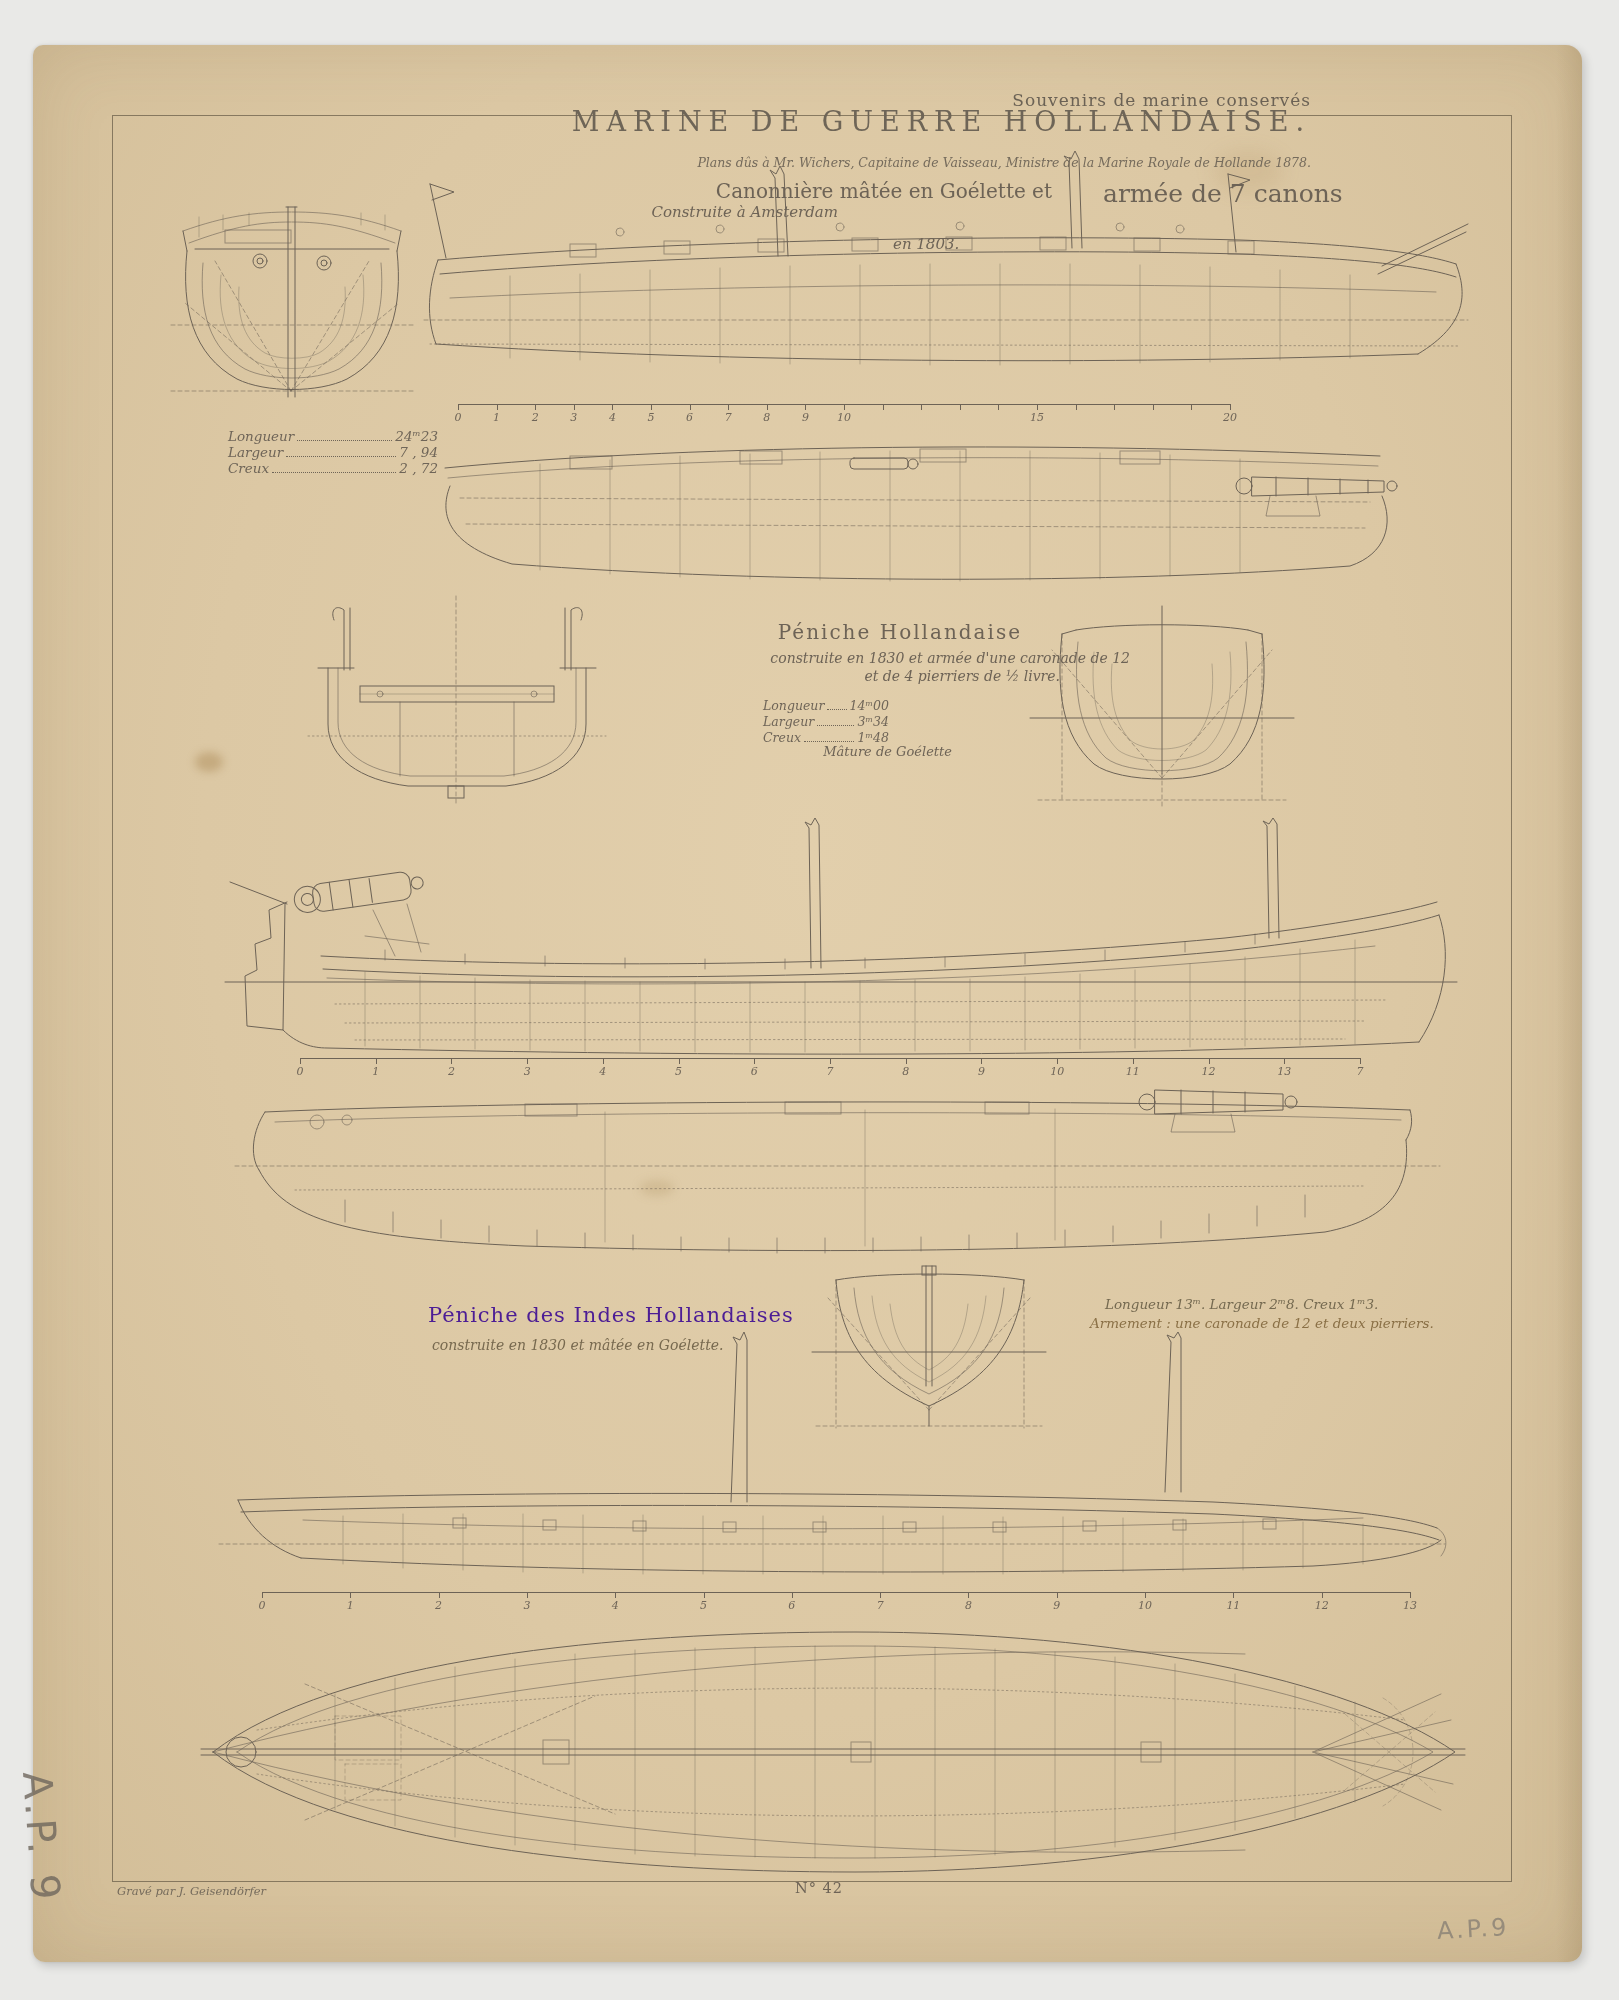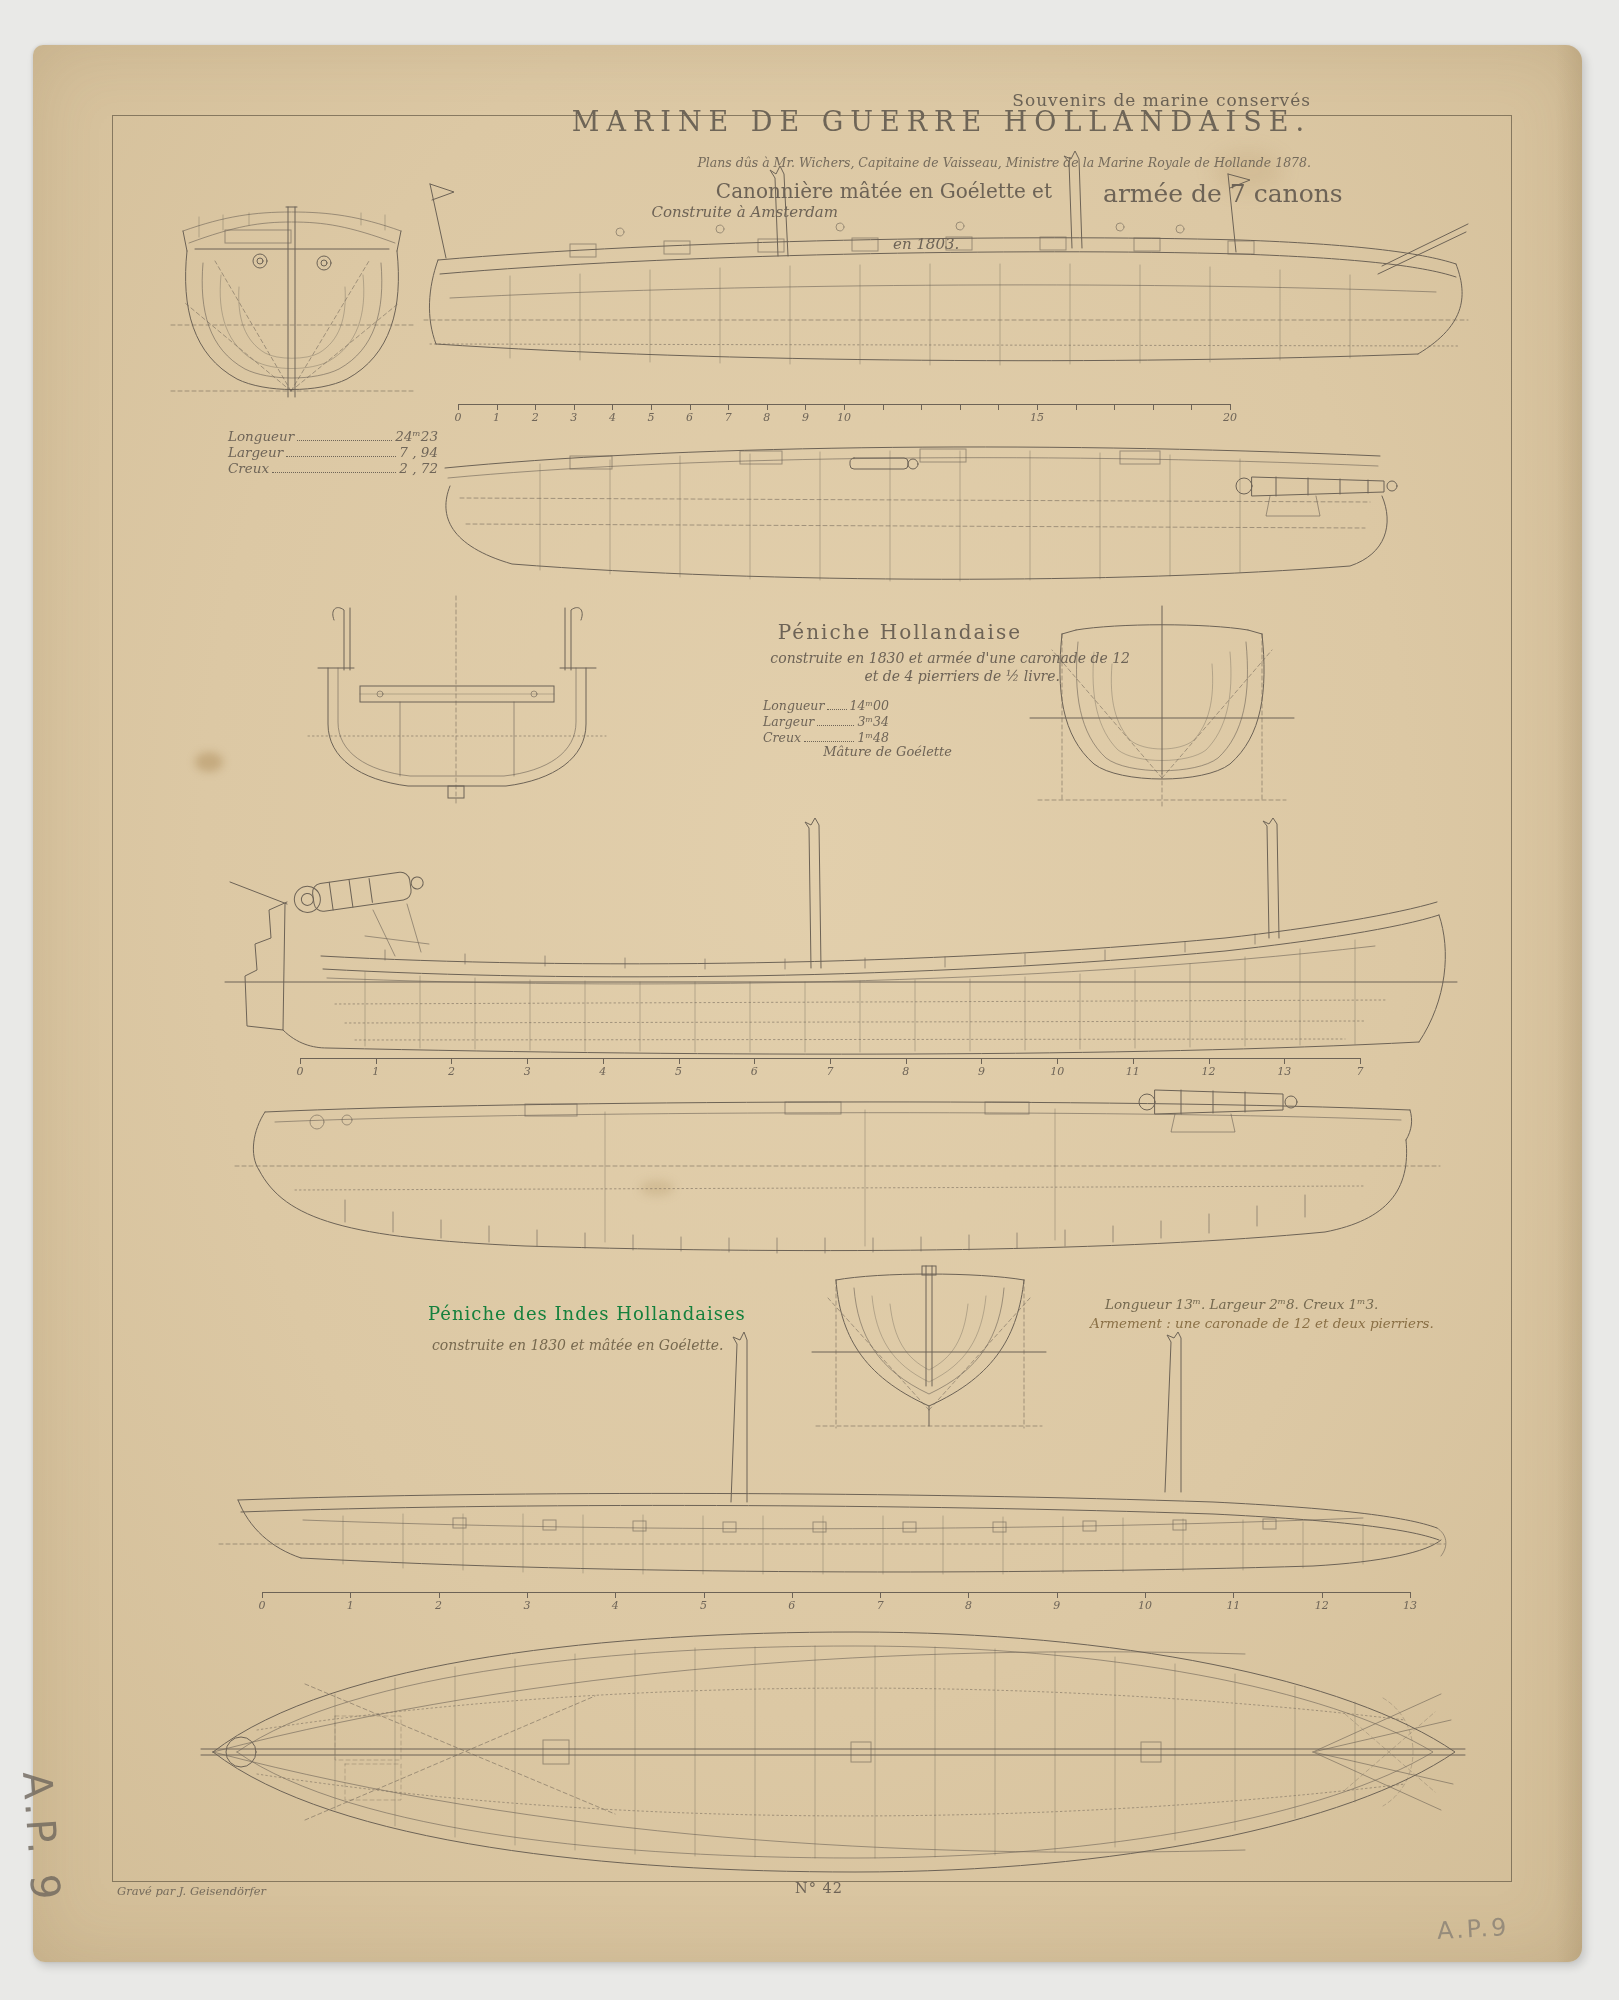--- a/index.html
+++ b/index.html
@@ -39,21 +39,21 @@
   .dim-value{flex:0 0 auto;}
   .scalebar{position:absolute;height:24px;}
   .scalebar .base{position:absolute;left:0;top:0;width:100%;height:1px;background:#6d6356;}
   .scalebar .tick{position:absolute;top:0;width:1px;height:6px;background:#6d6356;}
   .scalebar .tick-label{position:absolute;top:7px;transform:translateX(-50%);font-size:11px;font-style:italic;color:#6f6558;}
   .pen-title{left:622px;top:620px;width:400px;font-size:20px;letter-spacing:2px;}
   .pen-sub1{left:590px;top:650px;width:540px;font-size:14px;}
   .pen-sub2{left:660px;top:668px;width:400px;font-size:14px;}
   .pen-dims{left:763px;top:697px;width:126px;font-size:12.5px;}
   .pen-mature{left:692px;top:744px;width:260px;font-size:13px;}
-  .ind-title{left:428px;top:1303px;width:256px;font-size:18px;color:#15803d;letter-spacing:1px;}
+  .ind-title{left:428px;top:1303px;width:256px;font-size:21px;color:#4c1d95;letter-spacing:1px;}
   .ind-sub{left:432px;top:1337px;width:248px;font-size:14px;color:#77694f;}
   .ind-dims{left:1105px;top:1296px;font-size:13.5px;color:#746950;}
   .ind-arm{left:1090px;top:1315px;font-size:13.5px;color:#8a7046;}
   .engraver{left:117px;top:1884px;font-size:11.5px;color:#756b5c;}
   .plate-no{left:795px;top:1880px;font-size:14.5px;letter-spacing:1px;}
   .hand-left{left:60px;top:1770px;font-size:40px;font-family:"DejaVu Sans",sans-serif;color:#6f675d;
     transform:rotate(86deg);transform-origin:left top;letter-spacing:4px;opacity:.8;}
   .hand-right{left:1437px;top:1915px;font-size:24px;font-family:"DejaVu Sans",sans-serif;color:#8d8477;
     transform:rotate(-3deg);letter-spacing:3px;opacity:.85;}
   .stain{position:absolute;border-radius:50%;filter:blur(4px);}

